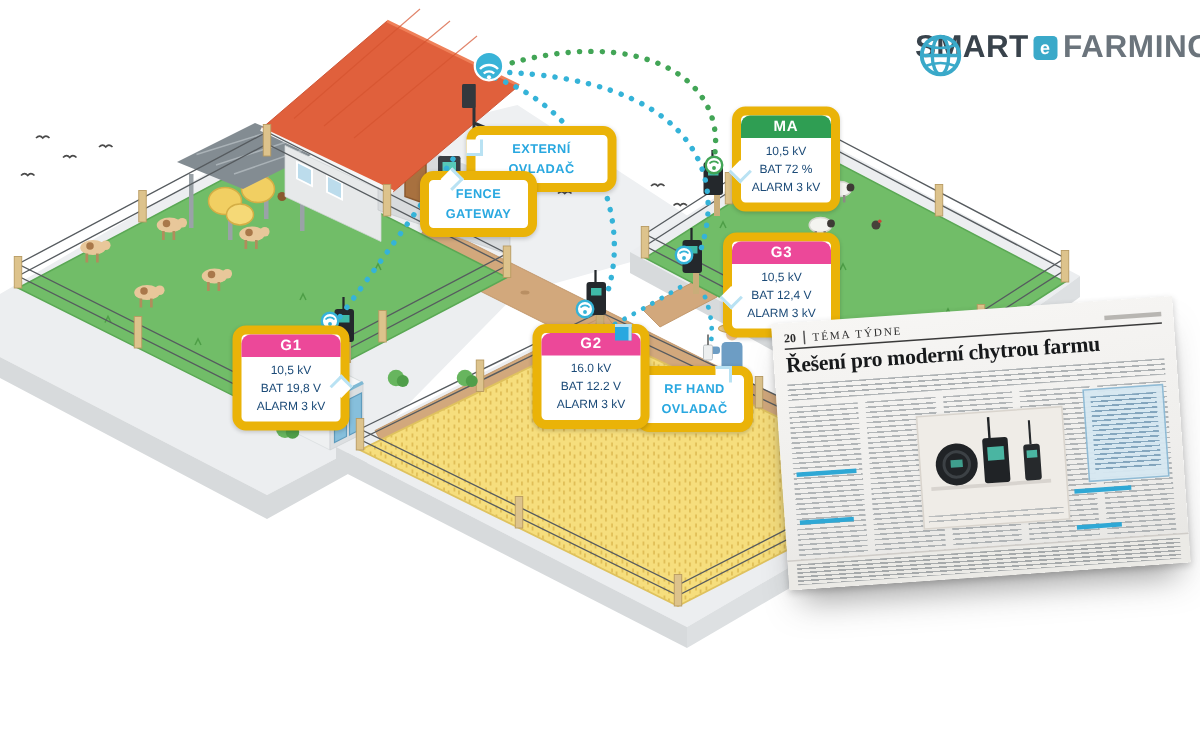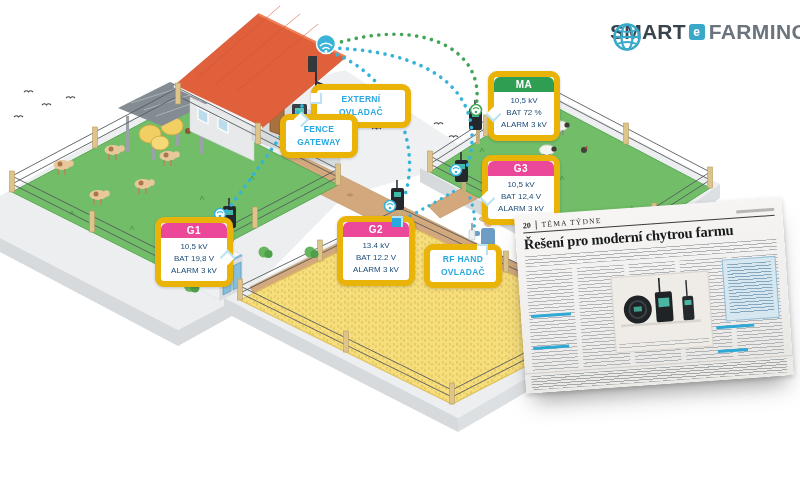--- a/index.html
+++ b/index.html
@@ -377,25 +377,25 @@
   <div class="bubble" style="left:155px;top:192px;width:66px;margin-top:25px;">
     <div class="tail" style="right:-6px;top:50%;transform:rotate(135deg);"></div>
     <div class="hd">G1</div>
     <div class="bd">
       <div>10,5 kV</div>
       <div>BAT 19,8 V</div>
       <div>ALARM 3 kV</div>
     </div>
   </div>
 
-  <div class="bubble" style="left:337px;top:216px;width:66px;">
+  <div class="bubble" style="left:355px;top:216px;width:66px;">
     <div class="tail teal" style="right:6px;top:-6px;transform:rotate(180deg);"></div>
     <div class="hd">G2</div>
     <div class="bd">
-      <div>13.4 kV</div>
+      <div>16.0 kV</div>
       <div>BAT 12.2 V</div>
       <div>ALARM 3 kV</div>
     </div>
   </div>
 
   <div class="bubble" style="left:482px;top:155px;width:66px;">
     <div class="tail" style="left:-6px;top:55%;transform:rotate(315deg);"></div>
     <div class="hd">G3</div>
     <div class="bd">
       <div>10,5 kV</div>

